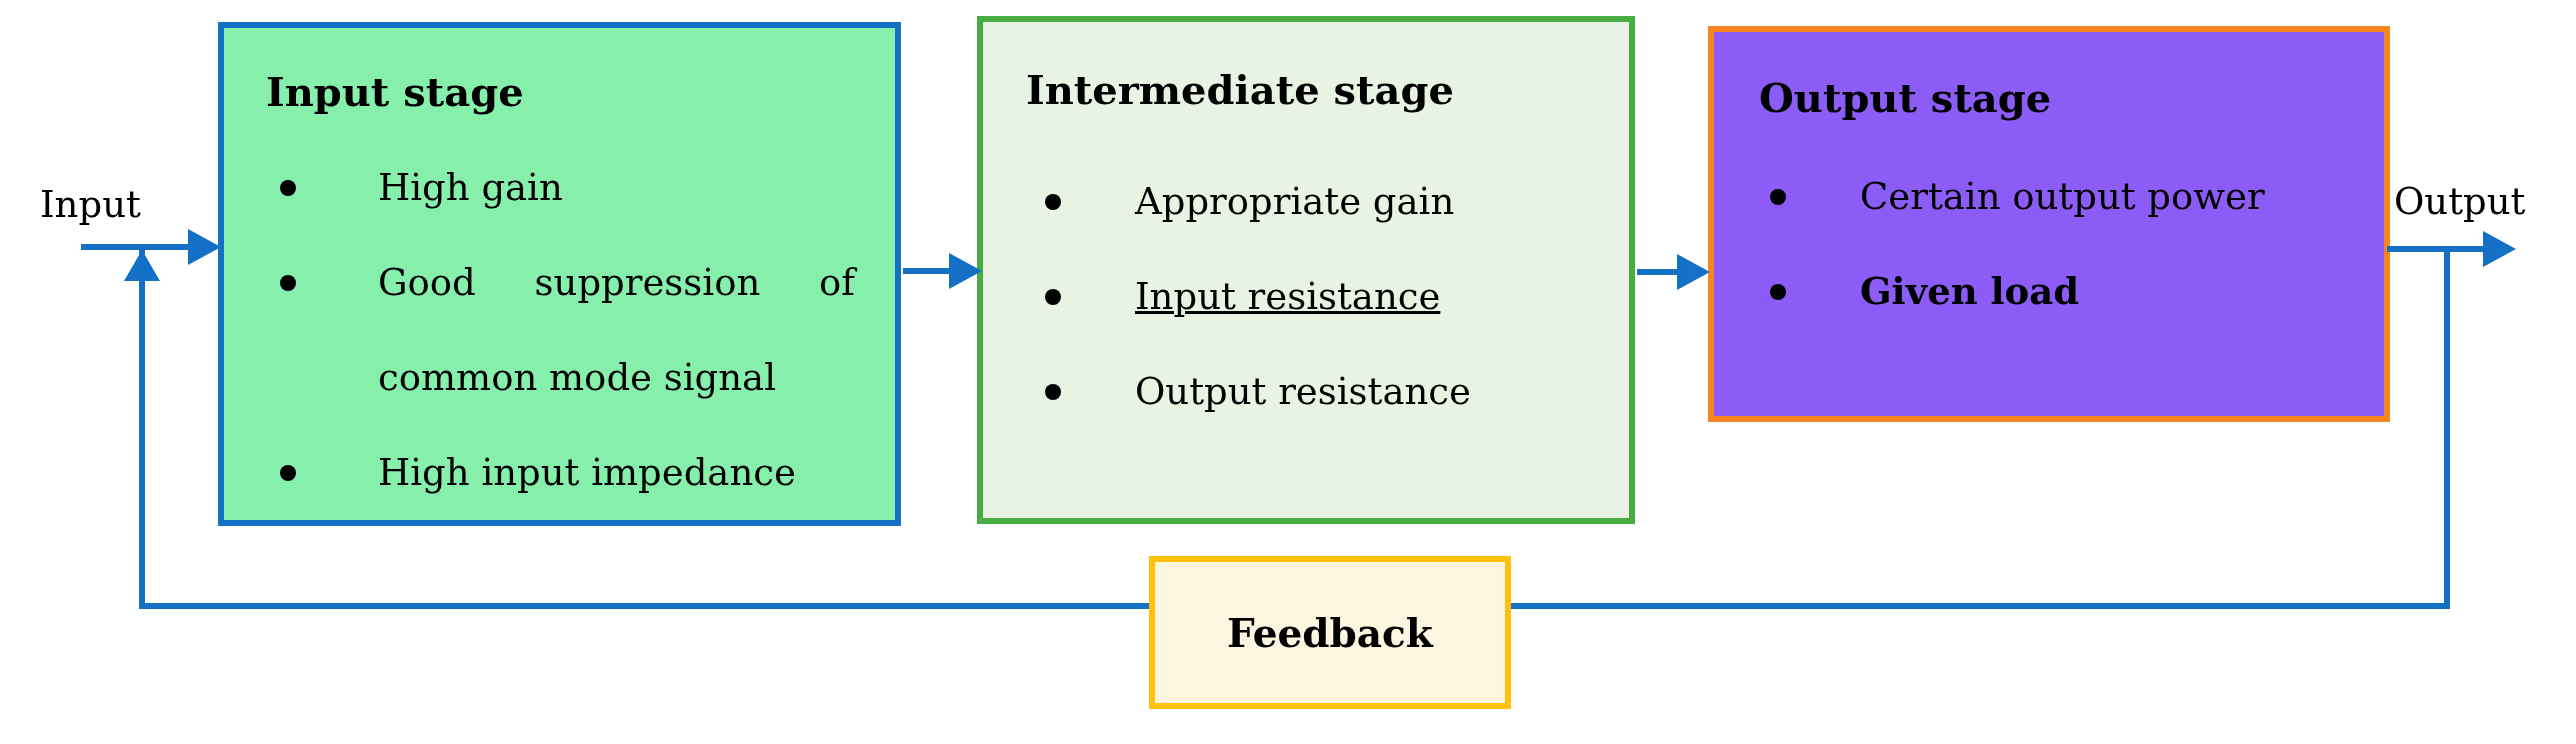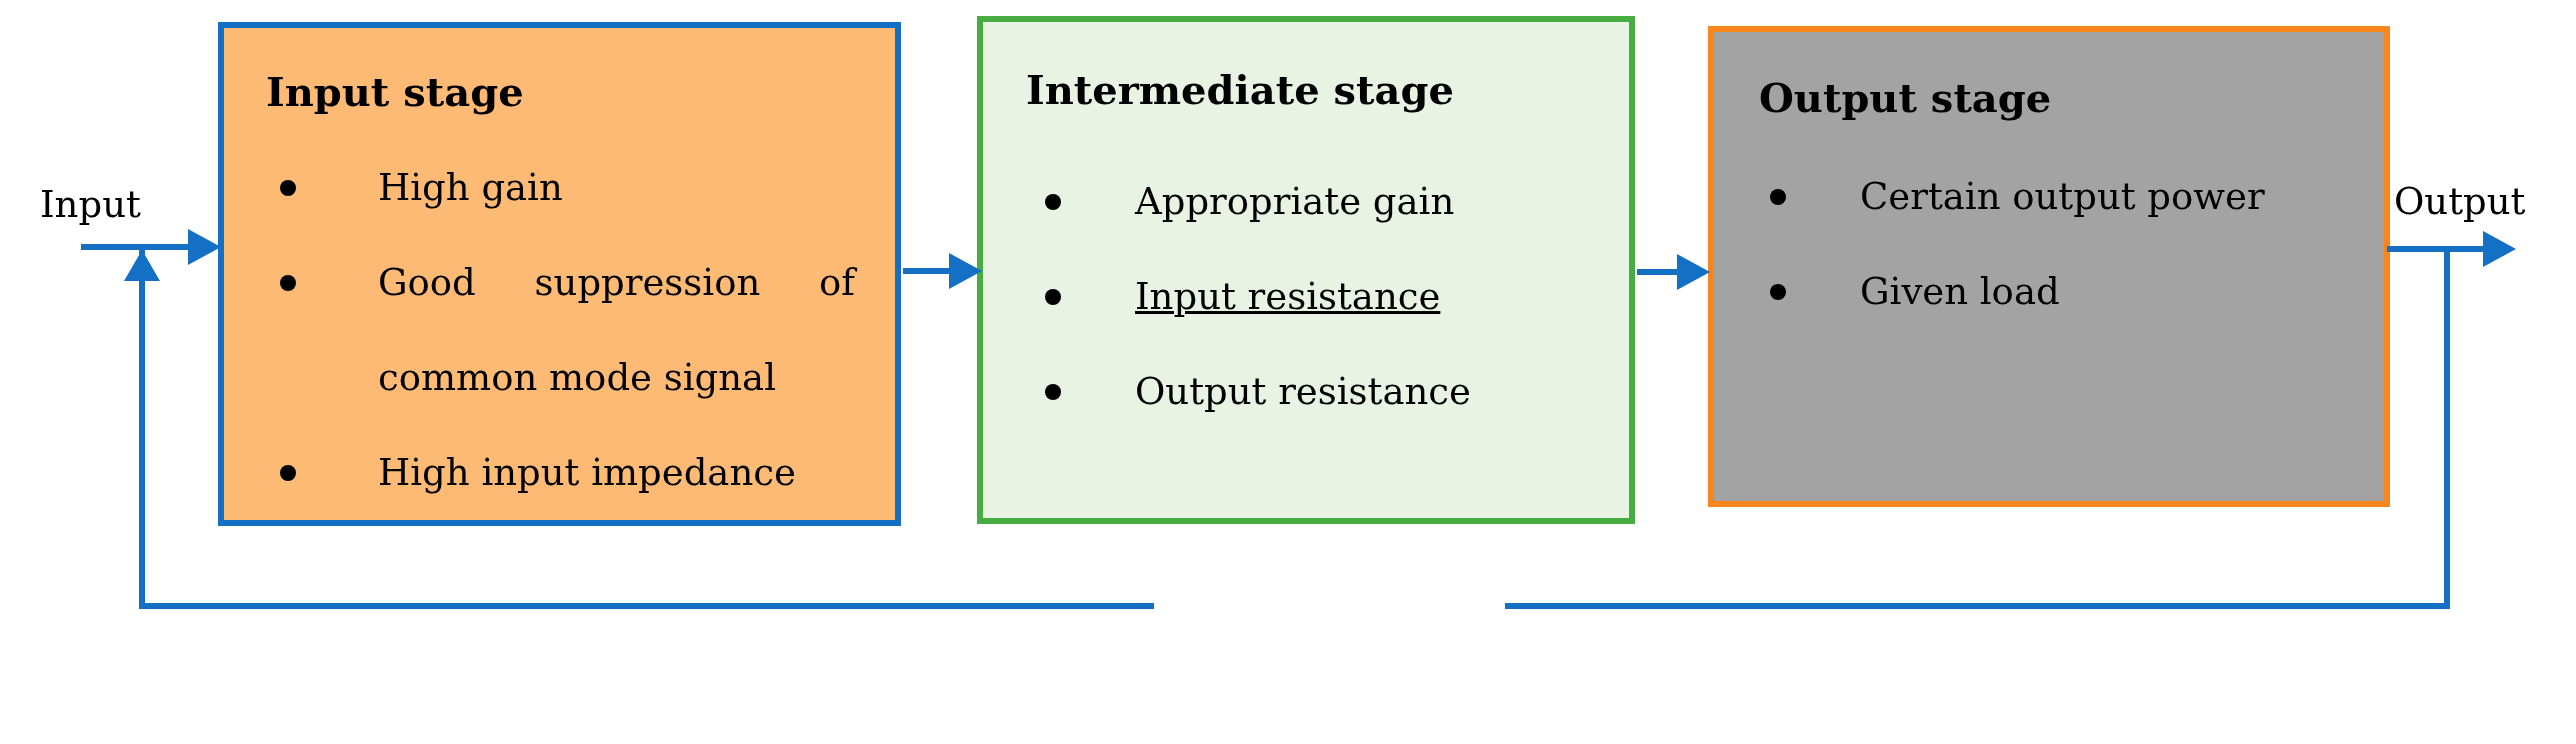--- a/index.html
+++ b/index.html
@@ -24,21 +24,21 @@
   .feedback-box{position:absolute;border:6.8px solid #000;box-sizing:border-box;
                 display:flex;align-items:center;justify-content:center;
                 font-weight:bold;font-size:39px;}
 </style>
 </head>
 <body>
 
 <div class="canvas">
 
   <div id="boxes-root">
-      <div class="stage-box" style="left: 218px; top: 22px; width: 683px; height: 504px; border-color: rgb(20, 112, 196); background: #fdba74;">
+      <div class="stage-box" style="left: 218px; top: 22px; width: 683px; height: 504px; border-color: rgb(20, 112, 196); background: #86efac;">
         <div class="box-title" style="left: 42px; top: 41px;">Input stage</div>
         <div class="bullets" style="left: 56px; top: 112px;">
           <div class="bullet-item" style="padding-left: 98px;">
             <span class="bullet-dot" style="background: rgb(0, 0, 0);"></span>
             <div class="bline">High gain</div>
           </div>
           <div class="bullet-item" style="padding-left: 98px;">
             <span class="bullet-dot" style="background: rgb(0, 0, 0);"></span>
             <div class="bline jline" style="width: 477px;">
               <span>Good</span>
@@ -63,28 +63,28 @@
           <div class="bullet-item" style="padding-left: 90px; text-decoration: underline;">
             <span class="bullet-dot" style="background: rgb(0, 0, 0);"></span>
             <div class="bline">Input resistance</div>
           </div>
           <div class="bullet-item" style="padding-left: 90px;">
             <span class="bullet-dot" style="background: rgb(0, 0, 0);"></span>
             <div class="bline">Output resistance</div>
           </div>
         </div>
       </div>
-      <div class="stage-box" style="left: 1708px; top: 26px; width: 682px; height: 481px; border-color: rgb(247, 134, 30); background: #a3a3a3;">
+      <div class="stage-box" style="left: 1708px; top: 26px; width: 682px; height: 396px; border-color: rgb(247, 134, 30); background: #8b5cf6;">
         <div class="box-title" style="left: 45px; top: 43px;">Output stage</div>
         <div class="bullets" style="left: 56px; top: 117px;">
           <div class="bullet-item" style="padding-left: 90px;">
             <span class="bullet-dot" style="background: rgb(0, 0, 0);"></span>
             <div class="bline">Certain output power</div>
           </div>
-          <div class="bullet-item" style="padding-left: 90px;">
+          <div class="bullet-item" style="padding-left: 90px; font-weight: bold;">
             <span class="bullet-dot" style="background: rgb(0, 0, 0);"></span>
             <div class="bline">Given load</div>
           </div>
         </div>
       </div>
     </div>
 
   <div class="flow-label" style="left:40px;top:182px;text-align:center;">Input</div>
   <div class="hline line" style="left: 81px; top: 244px; width: 108px; background: rgb(20, 112, 196);"></div>
   <div class="arrow-right" style="left: 188px; top: 229px; border-left-color: rgb(20, 112, 196);"></div>
@@ -99,15 +99,18 @@
 
   <div class="hline line" style="left: 2387px; top: 246px; width: 97px; background: rgb(20, 112, 196);"></div>
   <div class="arrow-right" style="left: 2483px; top: 231px; border-left-color: rgb(20, 112, 196);"></div>
   <div class="flow-label" style="left:2394px;top:179px;">Output</div>
 
   <div class="vline line" style="left: 2444px; top: 246px; height: 363px; background: rgb(20, 112, 196);"></div>
   <div class="hline line" style="left: 1505px; top: 603px; width: 945px; background: rgb(20, 112, 196);"></div>
   <div class="hline line" style="left: 139px; top: 603px; width: 1015px; background: rgb(20, 112, 196);"></div>
   <div class="vline line" style="left: 139px; top: 248px; height: 361px; background: rgb(20, 112, 196);"></div>
 
+  <div class="feedback-box" id="feedback-box" style="left: 1149px; top: 556px; width: 362px; height: 153px; border-color: rgb(255, 193, 13); background: rgb(252, 245, 223);">
+    <span>Feedback</span>
+  </div>
 
 </div>
 
 
 </body></html>

